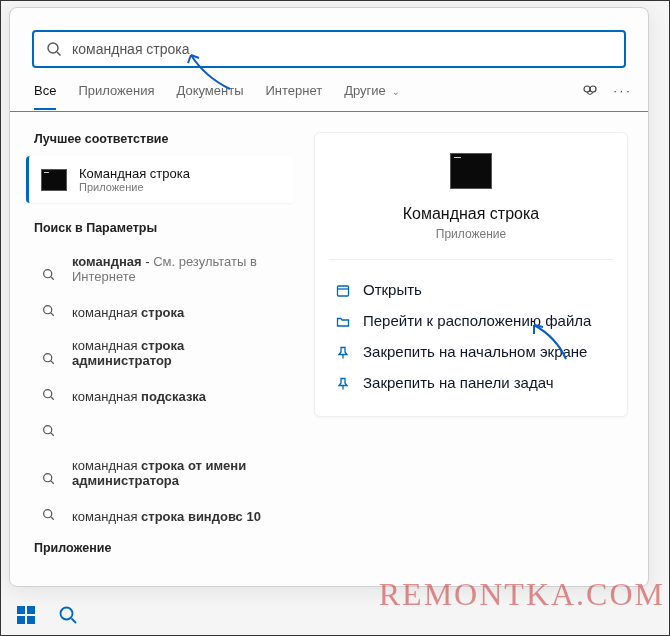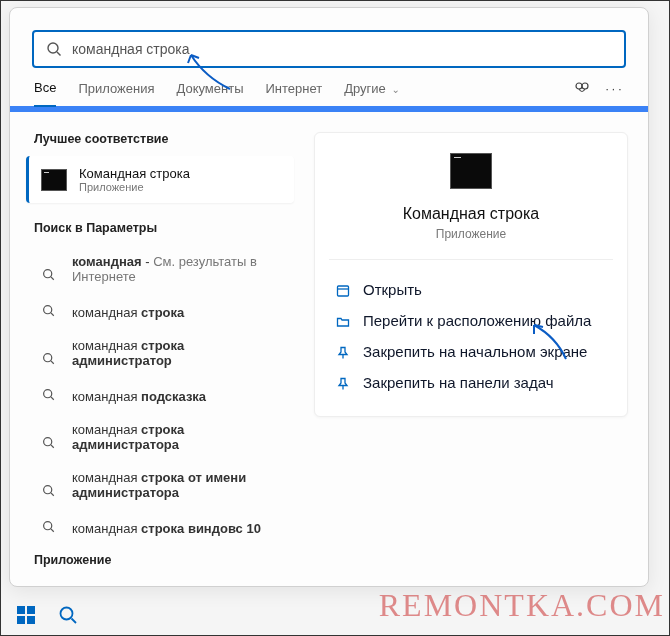--- a/index.html
+++ b/index.html
@@ -1,21 +1,21 @@
 <!DOCTYPE html>
 <html><head>
 <meta charset="utf-8">
 <style>
 *{box-sizing:border-box;margin:0;padding:0;font-family:"Segoe UI",Arial,sans-serif}
 body{width:670px;height:636px;background:#f5f5f5;position:relative;overflow:hidden;border:1px solid #333}
 .window{position:absolute;top:6px;left:8px;width:640px;height:580px;background:#fdfdfd;border:1px solid #d0d0d0;border-radius:8px;box-shadow:0 4px 20px rgba(0,0,0,.08);display:flex;flex-direction:column}
 .search-box{margin:22px 22px 0 22px;height:38px;border:2px solid #0067c0;border-radius:4px;display:flex;align-items:center;padding:0 12px;background:#fff}
 .search-box svg{flex:none}
 .search-input{border:none;outline:none;font-size:14px;margin-left:10px;flex:1;background:transparent;color:#555}
-.tabs{display:flex;align-items:center;padding:12px 24px 0 24px;gap:22px;font-size:13px;color:#666;border-bottom:6px solid #3b82f6;height:44px}
+.tabs{display:flex;align-items:center;padding:12px 16px 0 24px;gap:22px;font-size:13px;color:#666;border-bottom:1px solid #3b82f6;height:44px}
 .tab{padding-bottom:10px;cursor:pointer}
 .tab.active{color:#111;border-bottom:2px solid #0067c0;margin-bottom:-1px}
 .tabs-spacer{flex:1}
 .tabs-right{display:flex;gap:14px;align-items:center;padding-bottom:10px}
 .body{flex:1;display:flex;overflow:hidden;padding:12px 8px 0 12px}
 .left{width:280px;overflow-y:auto;padding-right:4px}
 .right{flex:1;padding:8px 12px 0 12px}
 .section-h{font-size:12.5px;font-weight:600;color:#222;padding:8px 12px 10px 12px}
 .best{display:flex;align-items:center;background:#fff;border-radius:4px;padding:10px 12px;margin:0 4px 10px 4px;border-left:3px solid #0067c0;box-shadow:0 1px 2px rgba(0,0,0,.05)}
 .best-icon{width:26px;height:22px;background:#0a0a0a;border:1px solid #555;flex:none;margin-right:12px;position:relative}
@@ -28,21 +28,21 @@
 .preview{background:#fff;border:1px solid #eee;border-radius:6px;padding:20px 18px 18px 18px;box-shadow:0 1px 3px rgba(0,0,0,.04)}
 .pv-icon{width:42px;height:36px;background:#0a0a0a;border:1px solid #555;margin:0 auto 16px auto;position:relative}
 .pv-icon::before{content:"";position:absolute;top:3px;left:3px;width:7px;height:1px;background:#ccc}
 .pv-title{text-align:center;font-size:16px;color:#111;margin-bottom:4px}
 .pv-sub{text-align:center;font-size:12px;color:#777;margin-bottom:18px}
 .divider{height:1px;background:#eee;margin:0 -4px 14px -4px}
 .action{display:flex;align-items:flex-end;padding:7px 2px;font-size:15px;color:#0f172a;cursor:pointer}
 .action-icon{width:16px;flex:none;margin-right:12px;color:#0067c0;display:flex;align-items:center;justify-content:center}
 .taskbar{position:absolute;bottom:0;left:0;height:40px;display:flex;align-items:center;padding-left:8px;gap:8px}
 .tb-btn{width:34px;height:34px;display:flex;align-items:center;justify-content:center;border-radius:4px}
-.watermark{position:absolute;bottom:11px;right:4px;font-family:Georgia,serif;font-size:32px;letter-spacing:2px;color:rgba(200,30,30,.5);pointer-events:none;font-weight:400}
+.watermark{position:absolute;bottom:22px;right:4px;font-family:Georgia,serif;font-size:32px;letter-spacing:2px;color:rgba(200,30,30,.5);pointer-events:none;font-weight:400}
 .arrow1{position:absolute;top:48px;left:184px;pointer-events:none}
 .arrow2{position:absolute;top:318px;left:527px;pointer-events:none}
 .chev{font-size:10px;color:#888;margin-left:-12px}
 .left::-webkit-scrollbar{width:6px}
 .left::-webkit-scrollbar-thumb{background:#ccc;border-radius:3px}
 </style>
 </head>
 <body>
 
 <div class="window">
@@ -110,21 +110,20 @@
                 <circle cx="7" cy="7" r="5"></circle>
                 <line x1="11" y1="11" x2="14.5" y2="14.5"></line>
               </svg></span>
             <span class="sug-text">командная <b>подсказка</b></span>
           </div>
           <div class="sug">
             <span class="sug-icon"><svg width="13" height="13" viewBox="0 0 16 16" fill="none" stroke="#555" stroke-width="1.5">
                 <circle cx="7" cy="7" r="5"></circle>
                 <line x1="11" y1="11" x2="14.5" y2="14.5"></line>
               </svg></span>
-            <span class="sug-text">командная <b>строка администратора</b></span>
           </div>
           <div class="sug">
             <span class="sug-icon"><svg width="13" height="13" viewBox="0 0 16 16" fill="none" stroke="#555" stroke-width="1.5">
                 <circle cx="7" cy="7" r="5"></circle>
                 <line x1="11" y1="11" x2="14.5" y2="14.5"></line>
               </svg></span>
             <span class="sug-text">командная <b>строка от имени администратора</b></span>
           </div>
           <div class="sug">
             <span class="sug-icon"><svg width="13" height="13" viewBox="0 0 16 16" fill="none" stroke="#555" stroke-width="1.5">

